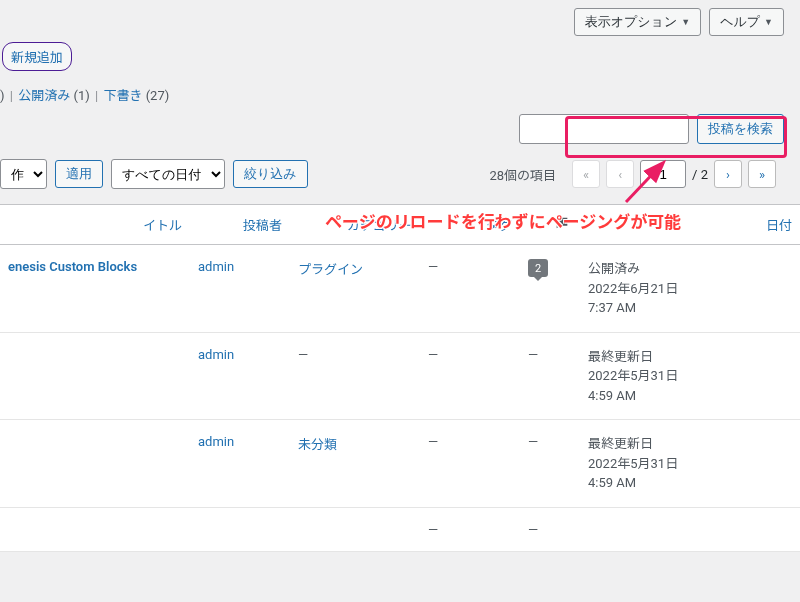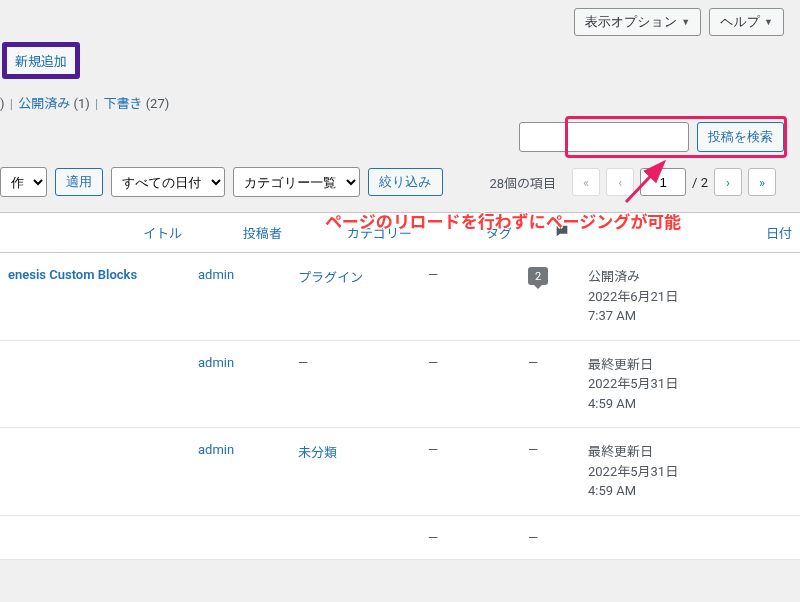--- a/index.html
+++ b/index.html
@@ -30,25 +30,25 @@
     border-radius: 3px;
     cursor: pointer;
     display: inline-flex;
     align-items: center;
     gap: 4px;
   }
   .wp-btn.blue { color: #2271b1; border-color: #2271b1; }
   .add-btn {
     margin: 6px 0 10px 2px;
     display: inline-block;
-    border: 5px solid #4c1d95;
+    border: 1px solid #4c1d95;
     color: #2271b1;
     background: #f6f7f7;
     padding: 4px 8px;
-    border-radius: 3px;
+    border-radius: 11px;
     font-size: 13px;
     cursor: pointer;
   }
   .status-line {
     padding: 4px 12px 10px 0;
     font-size: 13px;
     color: #50575e;
   }
   .status-line .sep { color: #8c8f94; margin: 0 2px; }
   .search-row {
@@ -216,23 +216,20 @@
   <button class="wp-btn blue">投稿を検索</button>
 </div>
 
 <div class="filter-row">
   <select>
     <option>作</option>
   </select>
   <button class="wp-btn blue">適用</button>
   <select>
     <option>すべての日付</option>
-  </select>
-  <select>
-    <option>カテゴリー一覧</option>
   </select>
   <button class="wp-btn blue">絞り込み</button>
   <span class="spacer"></span>
   <span class="count-text">28個の項目</span>
   <span class="pagination">
     <span class="page-btn disabled">«</span>
     <span class="page-btn disabled">‹</span>
     <input class="page-input" value="1" style="">
     <span>/ 2</span>
     <span class="page-btn">›</span>

